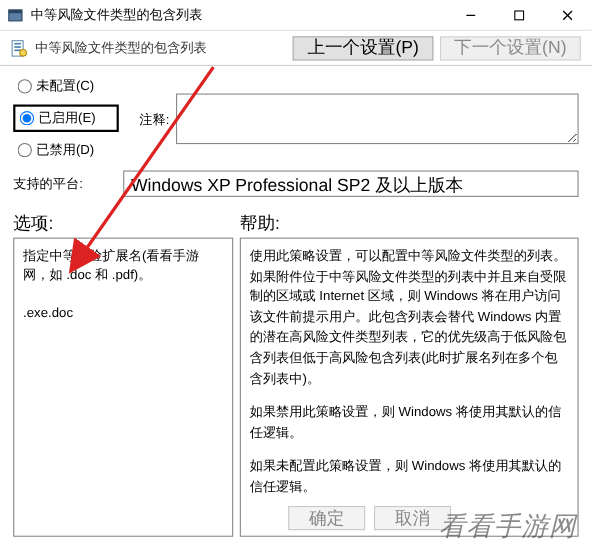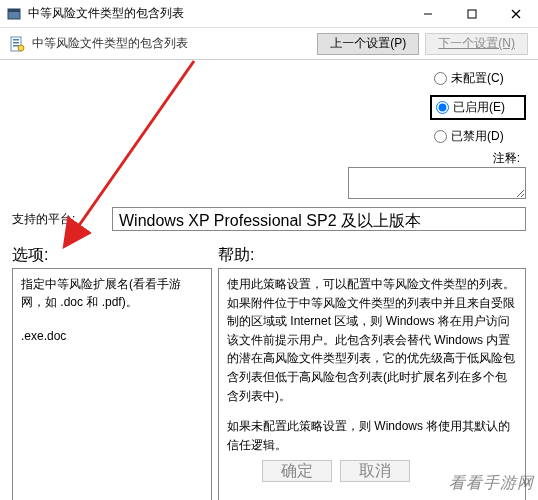--- a/index.html
+++ b/index.html
@@ -51,31 +51,31 @@
       width: 18px; height: 18px; margin-right: 6px;
       display: flex; align-items: center; justify-content: center;
     }
     .subheader-title { font-size: 12px; color: #333; flex: 1; }
     .nav-buttons { display: flex; gap: 6px; margin-left: auto; }
     .btn-nav {
       height: 22px;
       padding: 0 12px;
       border: 1px solid #adadad;
       background: #e1e1e1;
-      font-size: 12px;
+      font-size: 16px;
       cursor: default;
       display: inline-flex; align-items: center;
       font-family: inherit;
     }
-    .btn-nav.disabled { color: #8a8a8a; background: #efefef; border-color:#d0d0d0;text-decoration:underline;}
+    .btn-nav.disabled { color: #8a8a8a; background: #efefef; border-color:#d0d0d0;}
 
     .config-area {
       padding: 8px 12px 6px 12px;
     }
-    .config-row { display: flex; align-items: flex-end; margin-bottom: 6px; flex-direction: column; }
+    .config-row { display: flex; align-items: center; margin-bottom: 6px; }
     .radio-group { width: 96px; display: flex; flex-direction: column; gap: 6px; }
     .radio-item {
       display: flex; align-items: center; gap: 4px;
       font-size: 12px; color: #000;
       padding: 2px 4px;
     }
     .radio-item input { margin: 0; }
     .highlighted {
       border: 2px solid #000;
     }
@@ -148,22 +148,22 @@
       height: 22px; width: 70px;
       border:1px solid #c8c8c8;
       background:#f3f3f3;
       color:#888;
       font-size:16px;
       display:inline-flex; align-items:center; justify-content:center;
       font-family: inherit;
     }
     .watermark {
       position: absolute;
-      bottom: 6px; right: 4px;
-      font-size: 16px;
+      bottom: 6px; right: 14px;
+      font-size: 24px;
       color: rgba(60,60,60,0.6);
       font-style: italic;
       font-weight: 500;
       letter-spacing: 1px;
     }
     .close-x svg, .min-svg svg, .max-svg svg { display:block; }
   </style>
 </head>
 <body>
 
@@ -251,20 +251,21 @@
   <line x1="170" y1="5" x2="42" y2="188" stroke="#d22" stroke-width="3" marker-end="url(#ah)"></line>
 </svg>
 
 <div class="panels">
   <div class="panel-left">
     <div class="opt-desc">指定中等风险扩展名(看看手游网，如 .doc 和 .pdf)。</div>
     <div class="opt-value">.exe.doc</div>
   </div>
   <div class="panel-right">
     <p class="help-para">使用此策略设置，可以配置中等风险文件类型的列表。如果附件位于中等风险文件类型的列表中并且来自受限制的区域或 Internet 区域，则 Windows 将在用户访问该文件前提示用户。此包含列表会替代 Windows 内置的潜在高风险文件类型列表，它的优先级高于低风险包含列表但低于高风险包含列表(此时扩展名列在多个包含列表中)。</p>
+    <p class="help-para">如果禁用此策略设置，则 Windows 将使用其默认的信任逻辑。</p>
     <p class="help-para">如果未配置此策略设置，则 Windows 将使用其默认的信任逻辑。</p>
   </div>
 </div>
 
 <div class="footer-buttons">
   <button class="btn-footer">确定</button>
   <button class="btn-footer">取消</button>
 </div>
 
 <div class="watermark">看看手游网</div>

